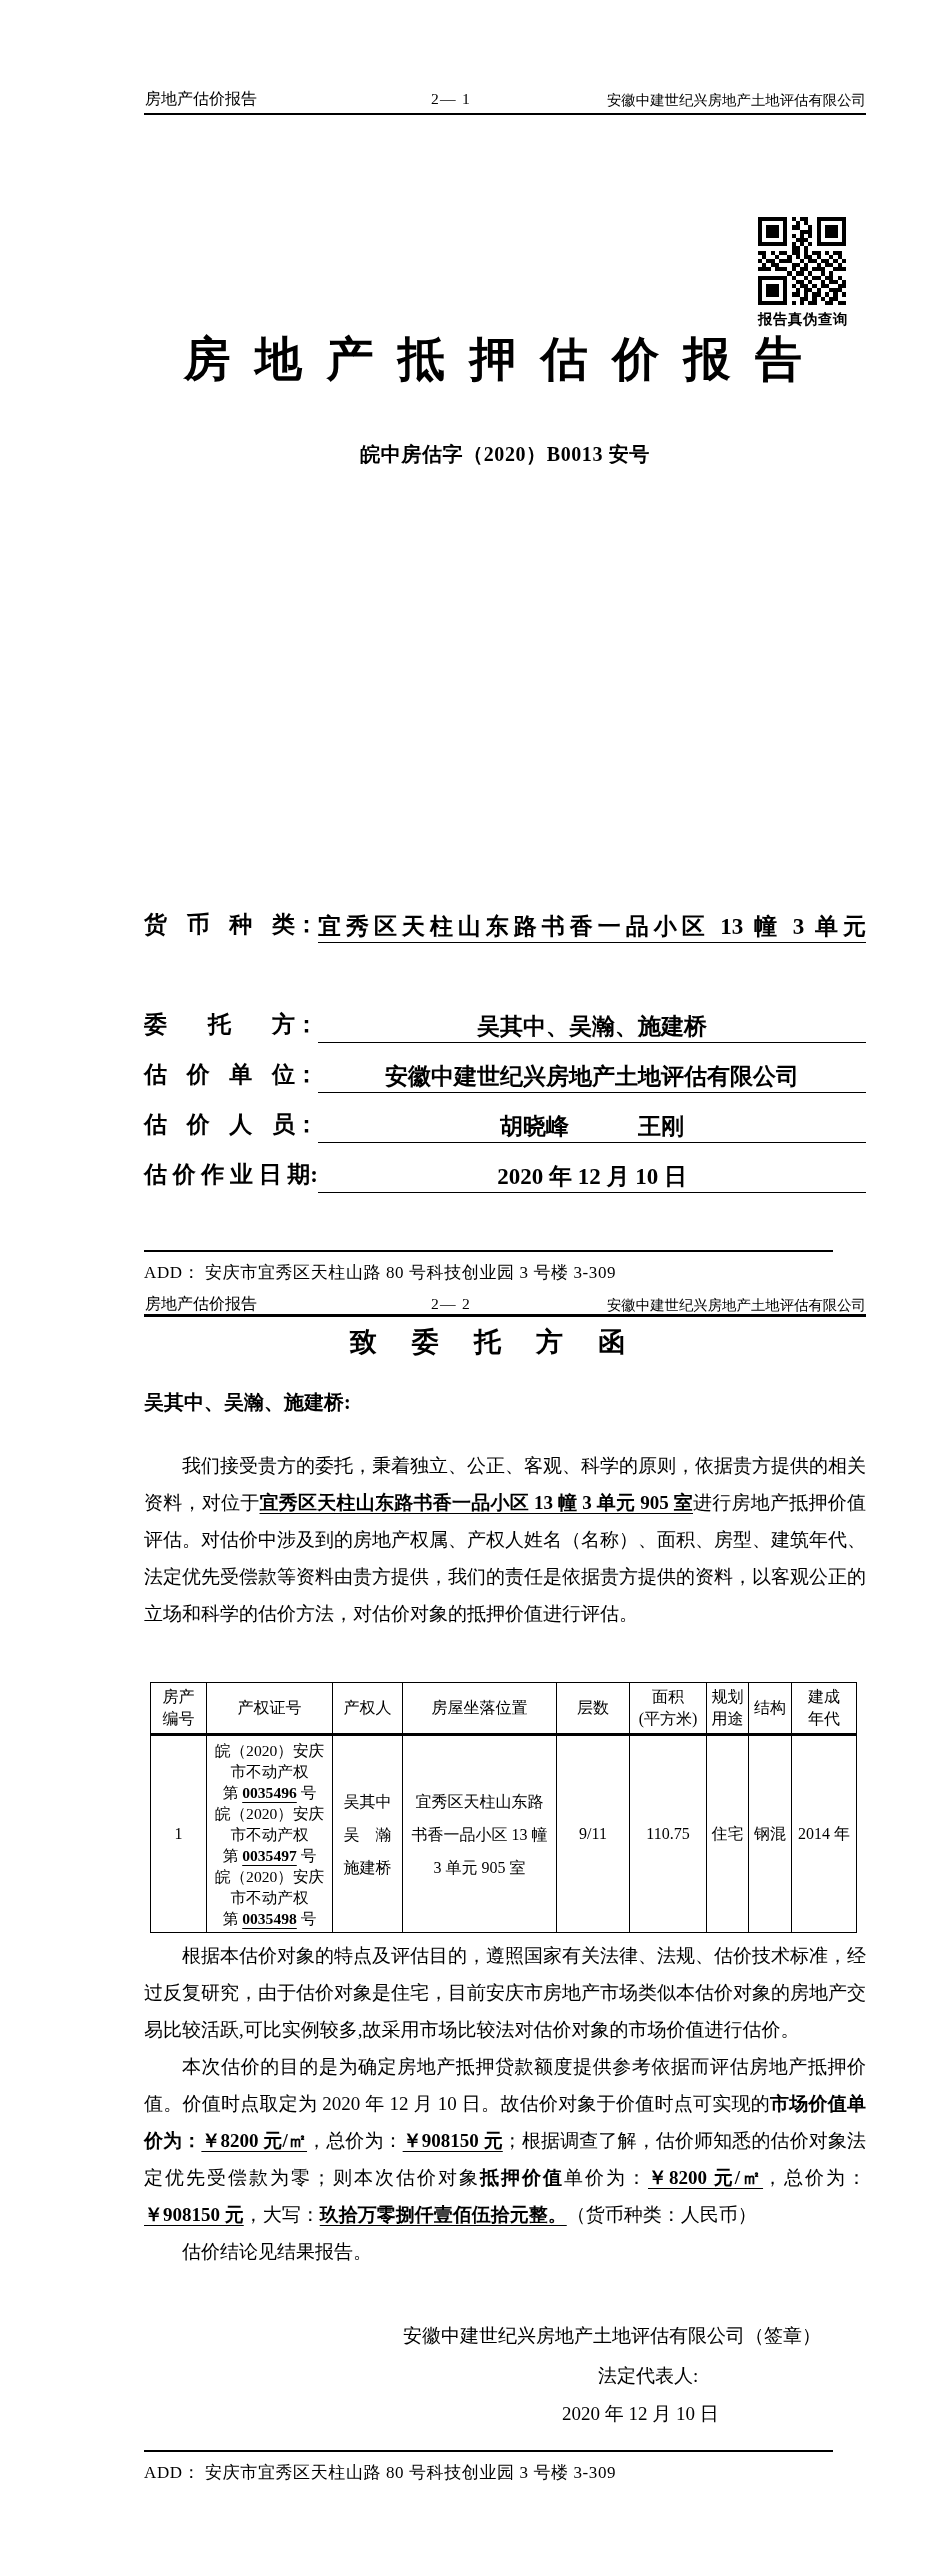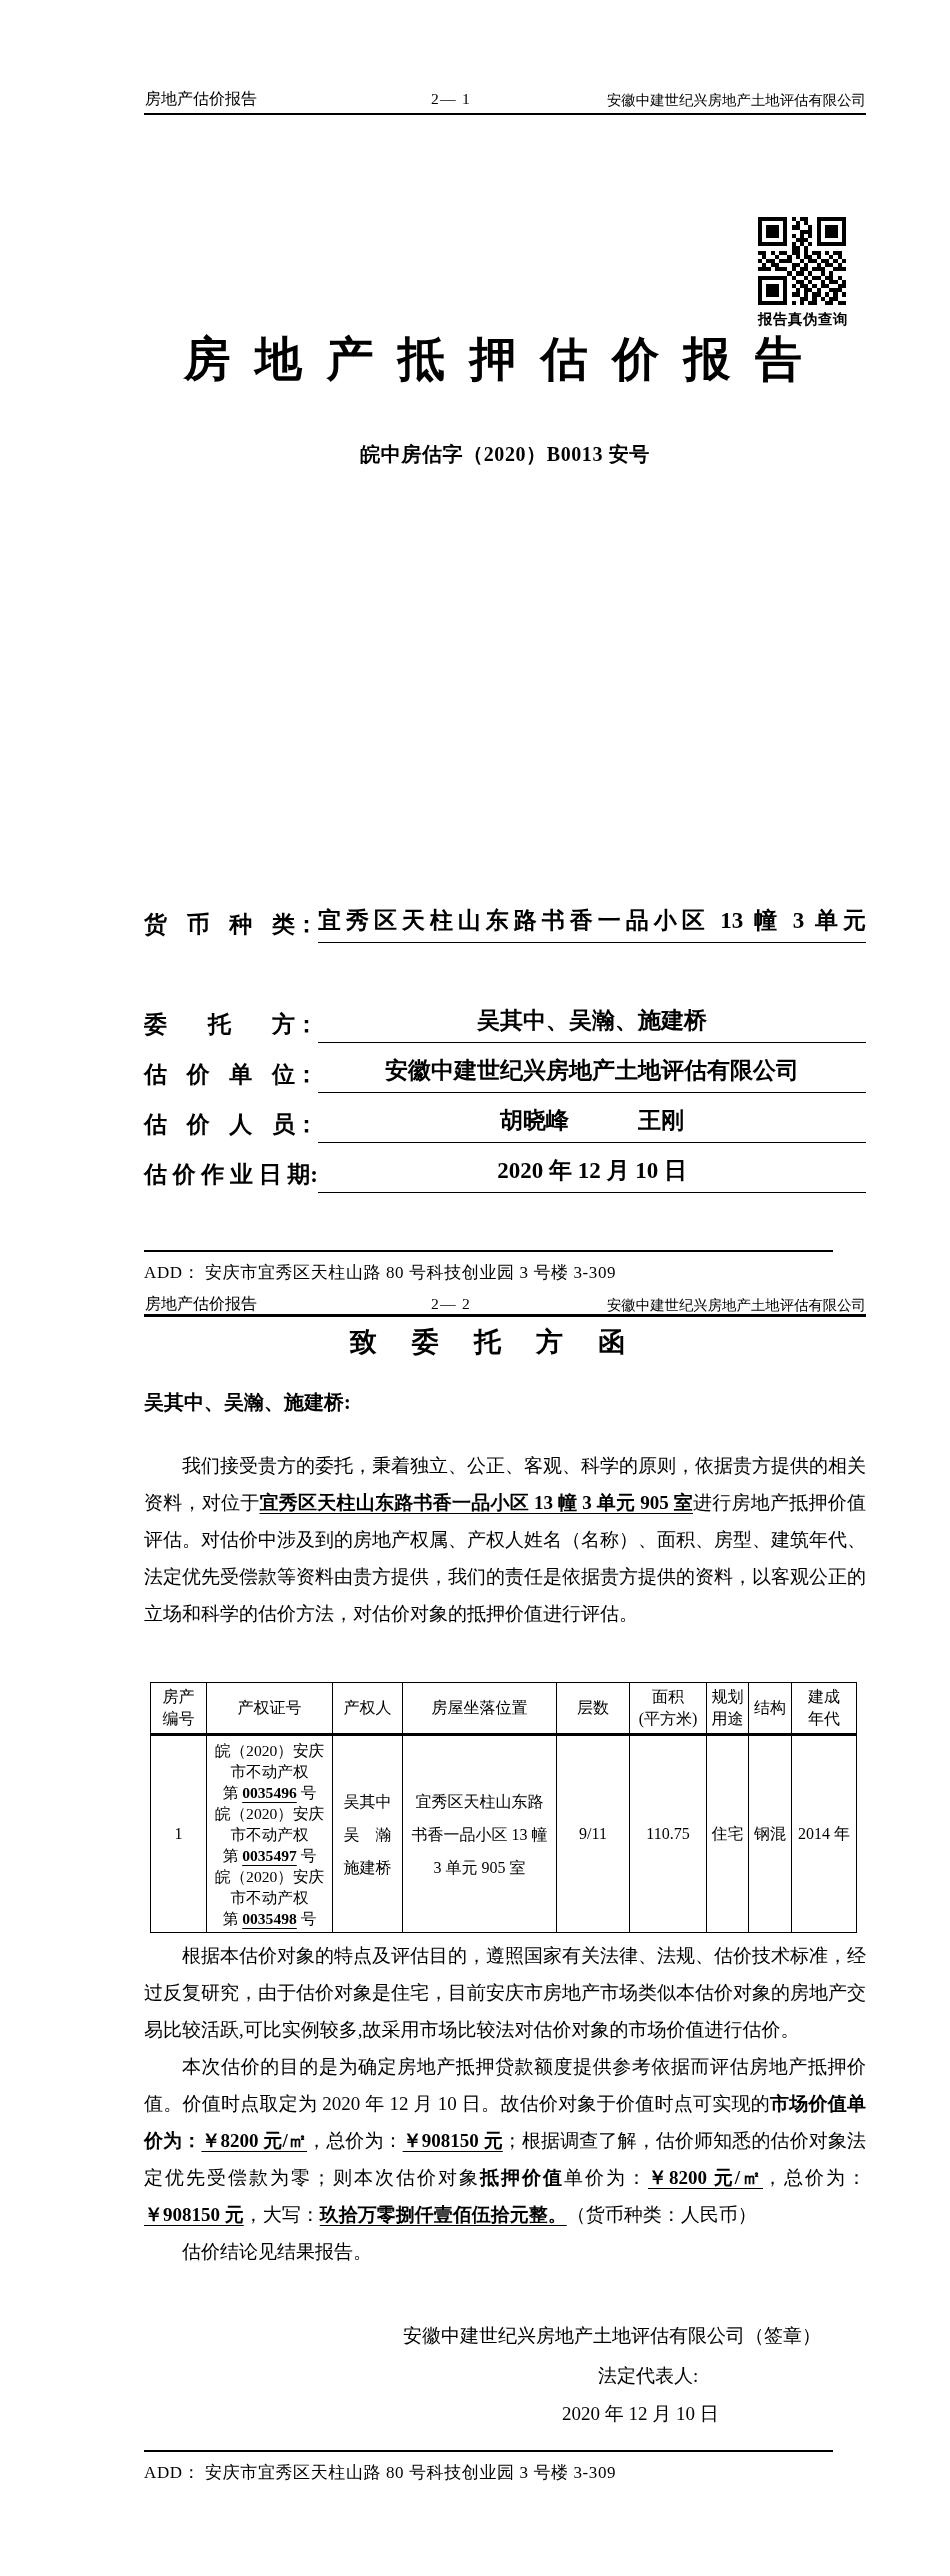--- a/index.html
+++ b/index.html
@@ -35,21 +35,21 @@
   }
   .doc-no{top:441px;left:144px;width:722px;text-align:center;
     font-size:20px;font-weight:bold;line-height:26px;letter-spacing:0.6px;}
 
   
   .form{top:893px;left:144px;width:722px;}
   .frow{height:50px;display:flex;align-items:flex-end;}
   .flabel{width:174px;display:flex;align-items:baseline;font-size:23px;font-weight:bold;padding-bottom:3px;box-sizing:border-box;}
   .flabel-text{flex:1;text-align:justify;text-align-last:justify;}
   .fvalue{flex:1;border-bottom:1.8px solid #000;font-size:23px;font-weight:bold;
-    padding-bottom:7px;line-height:29px;white-space:nowrap;}
+    padding-bottom:1px;line-height:29px;white-space:nowrap;}
   .fvalue.center{text-align:center;}
   .fvalue.jlast{text-align:justify;text-align-last:justify;white-space:normal;}
 
   .rule-p1-bottom{top:1250px;left:144px;width:689px;height:2.4px;}
   .footer-add{font-size:17px;line-height:21.6px;letter-spacing:0.6px;}
   .p1-footer{top:1262px;left:144px;width:722px;}
 
   
   .p2-header{top:1294px;left:145px;width:721px;}
   .rule-p2-top{top:1314px;left:144px;width:722px;height:3px;}

